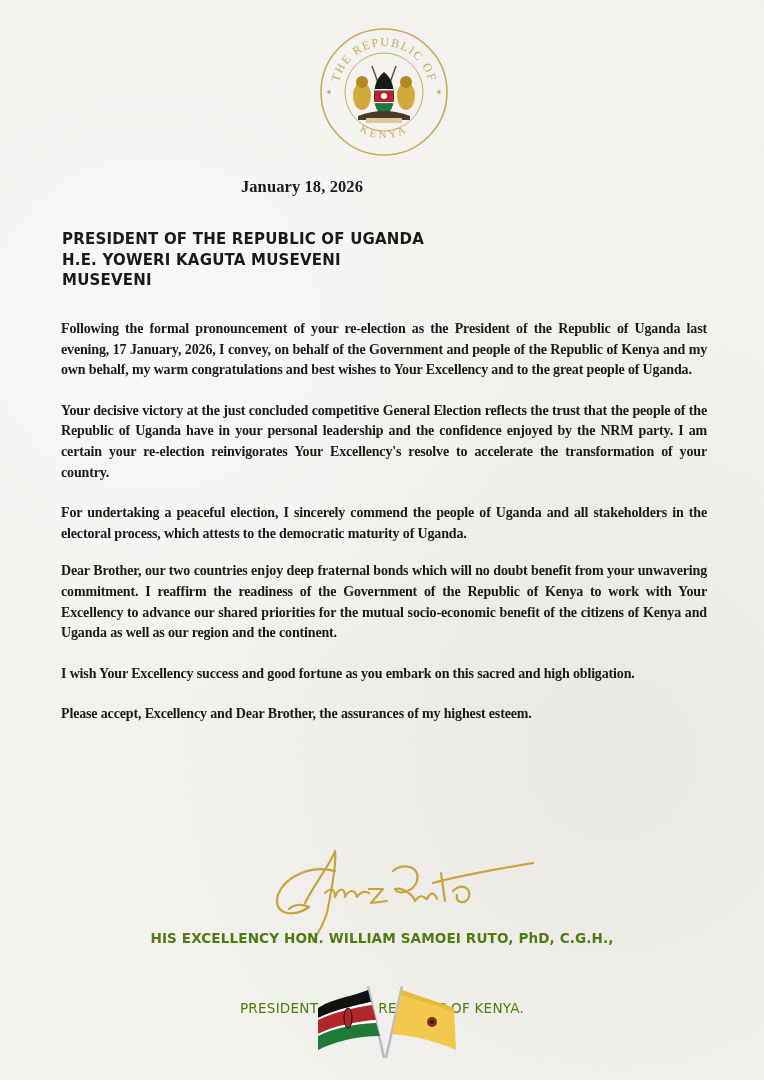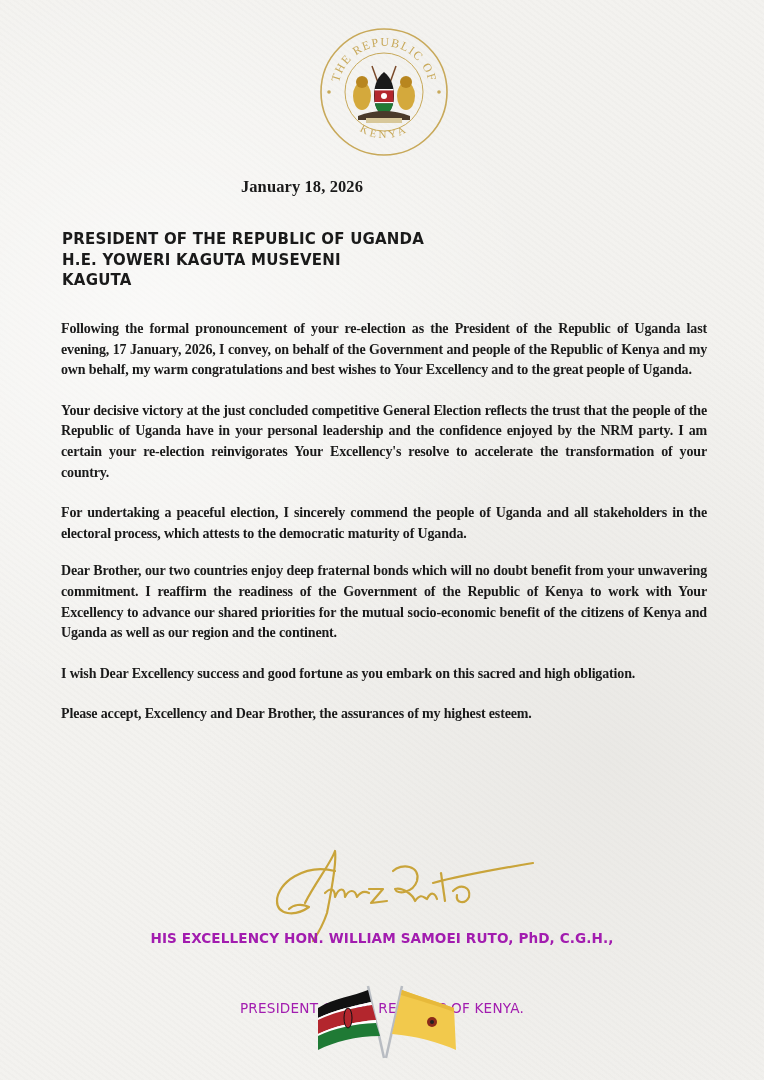--- a/index.html
+++ b/index.html
@@ -27,21 +27,21 @@
   .recipient div { white-space: nowrap; }
   .body-text {
     position: absolute; left: 61px; top: 319px; width: 646px;
     font-size: 14px; font-weight: bold; line-height: 20.6px; letter-spacing: -0.15px;
   }
   .body-text p { margin: 0 0 20px 0; text-align: justify; }
   .body-text p.p3 { margin-bottom: 17px; }
   .signature { position: absolute; left: 265px; top: 843px; width: 280px; height: 100px; }
   .signer {
     position: absolute; left: 0; width: 764px; text-align: center;
-    font-family: "DejaVu Sans", "Liberation Sans", sans-serif; font-size: 13.6px; color: #a21caf;
+    font-family: "DejaVu Sans", "Liberation Sans", sans-serif; font-size: 13.6px; color: #4d7c0f;
   }
   .signer.name { top: 930px; font-weight: bold; letter-spacing: 0.1px; }
   .signer.title { top: 952px; font-weight: normal; letter-spacing: 0.2px; margin-top: 48px; }
   .flags { position: absolute; left: 306px; top: 980px; width: 160px; height: 82px; }
 </style>
 </head>
 <body>
 
 <div class="seal">
   <svg width="132" height="132" viewBox="0 0 132 132">
@@ -78,29 +78,29 @@
     <path d="M40 90 Q 66 80 92 90 L 92 94 L 40 94 Z" fill="#4a3a2a"></path>
     <rect x="48" y="92" width="36" height="5" fill="#d8c89a"></rect>
   </svg>
 </div>
 
 <div class="date">January 18, 2026</div>
 
 <div class="recipient">
   <div>PRESIDENT OF THE REPUBLIC OF UGANDA</div>
   <div>H.E. YOWERI KAGUTA MUSEVENI</div>
-  <div>KAGUTA</div>
+  <div>MUSEVENI</div>
 </div>
 
 <div class="body-text">
   <p>Following the formal pronouncement of your re-election as the President of the Republic of Uganda last evening, 17 January, 2026, I convey, on behalf of the Government and people of the Republic of Kenya and my own behalf, my warm congratulations and best wishes to Your Excellency and to the great people of Uganda.</p>
   <p>Your decisive victory at the just concluded competitive General Election reflects the trust that the people of the Republic of Uganda  have in your personal leadership and the confidence enjoyed by the NRM party. I am certain your re-election reinvigorates Your Excellency's resolve to accelerate the transformation of your country.</p>
   <p class="p3">For undertaking a peaceful election, I sincerely commend the people of Uganda and all stakeholders in the electoral process, which attests to the democratic maturity of Uganda.</p>
   <p>Dear Brother, our two countries enjoy deep fraternal bonds which will no doubt benefit from your unwavering commitment. I reaffirm the readiness of the Government of the Republic of Kenya to work with Your Excellency to advance our shared priorities for the mutual socio-economic benefit of the citizens of Kenya and Uganda as well as our region and the continent.</p>
-  <p>I wish Dear Excellency success and good fortune as you embark on this sacred  and high obligation.</p>
+  <p>I wish Your Excellency success and good fortune as you embark on this sacred  and high obligation.</p>
   <p>Please accept, Excellency and Dear Brother, the assurances of my highest esteem.</p>
 </div>
 
 <div class="signature">
   <svg width="280" height="100" viewBox="0 0 280 100">
     <g fill="none" stroke="#c9a43a" stroke-width="2.2" stroke-linecap="round" stroke-linejoin="round">
       <path d="M70 28 C 40 20 12 40 12 58 C 12 72 30 74 44 64 C 36 60 28 62 24 66"></path>
       <path d="M40 60 C 50 40 66 20 70 8 C 72 20 66 50 62 70 C 58 82 52 92 48 98"></path>
       <path d="M60 50 C 66 44 70 46 70 54 C 74 44 80 44 80 54 C 84 46 90 46 92 54 C 96 48 100 48 104 50"></path>
       <path d="M104 46 L 118 46 L 106 60 L 122 58"></path>

